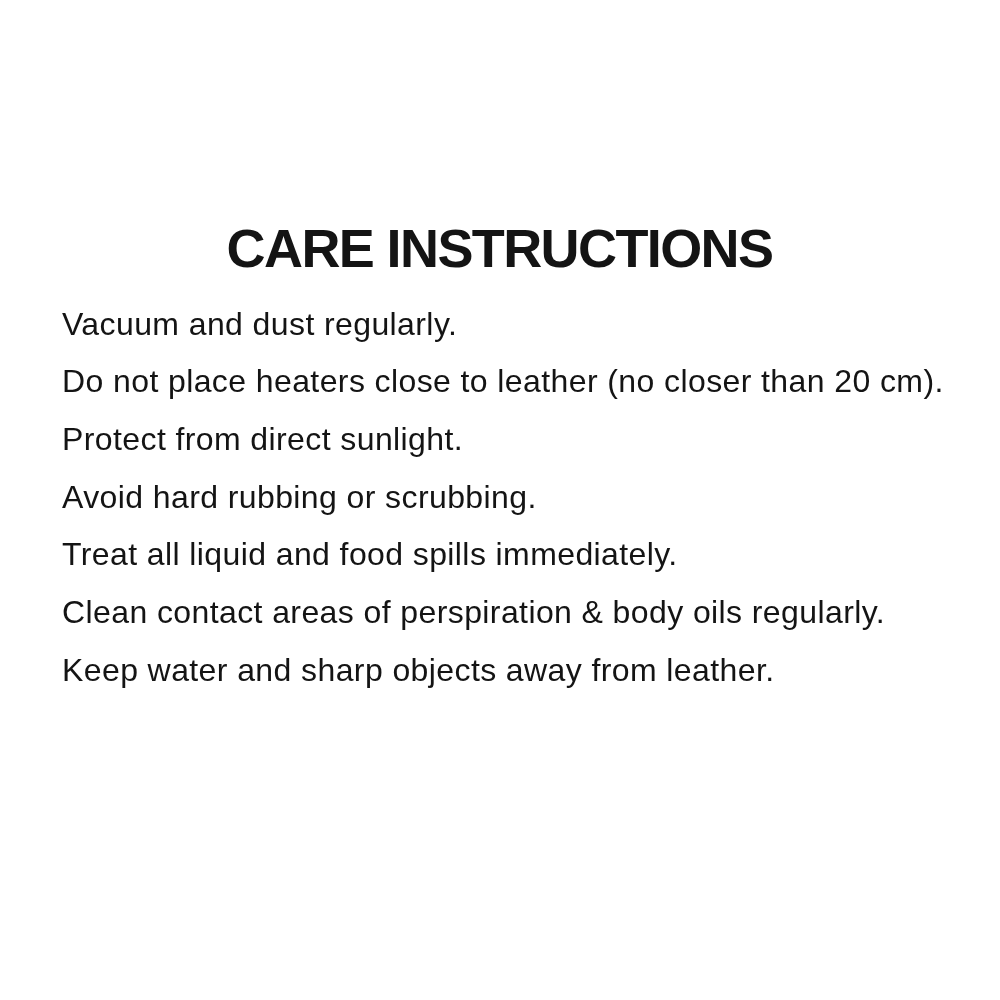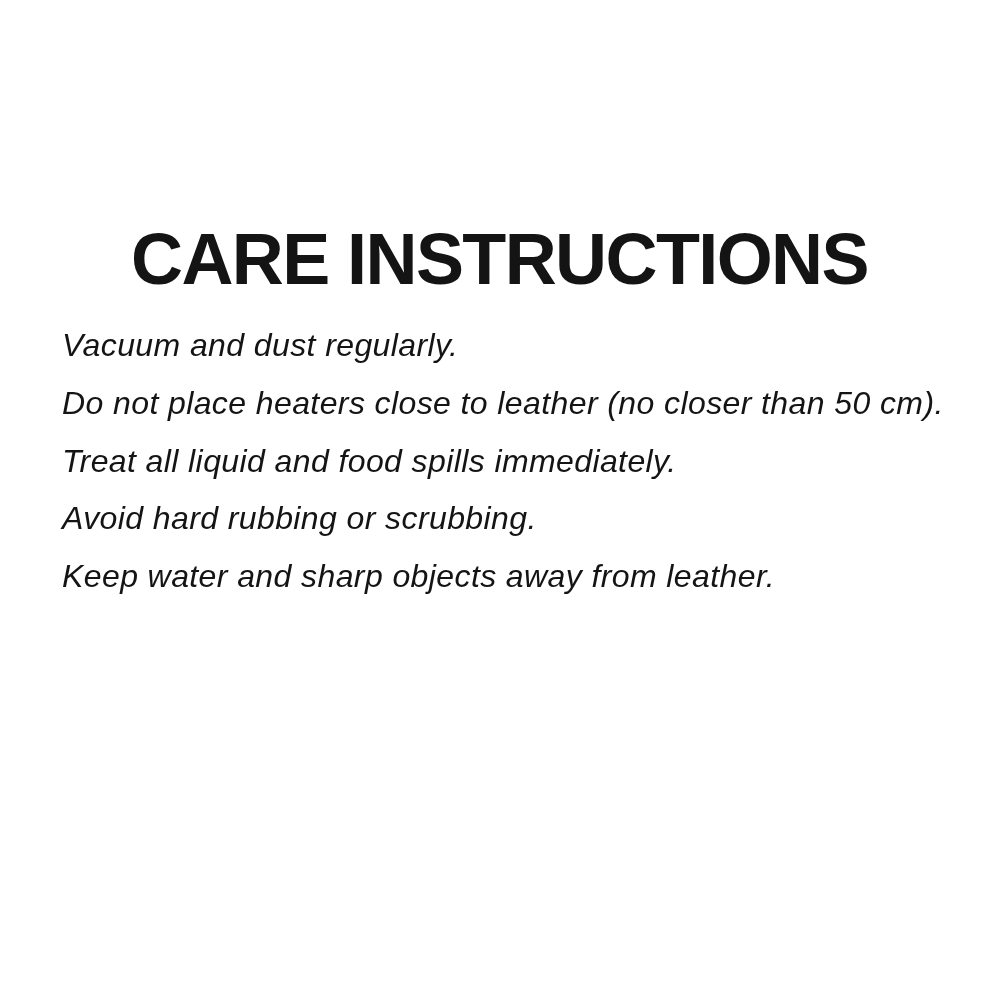--- a/index.html
+++ b/index.html
@@ -12,47 +12,48 @@
     width: 1000px;
     height: 1000px;
     background: #ffffff;
     overflow: hidden;
     font-family: "Liberation Sans", sans-serif;
     color: #141414;
   }
   .title {
     margin: 216px 1px 0 0;
     text-align: center;
-    font-size: 72px;
+    font-size: 54px;
     font-weight: 700;
     letter-spacing: -1.6px;
     line-height: 1.2;
     color: #141414;
     font-family: "Liberation Sans", sans-serif;
   }
   .content {
     margin: 27px 55px 16px 62px;
-    font-style: italic;
   }
   .content p {
     margin: 0 0 25px 0;
     font-size: 32px;
     font-weight: 400;
     letter-spacing: 0.4px;
     line-height: 1.02;
     white-space: pre-line;
     color: #141414;
   }
 </style>
 </head>
 <body>
 
 <div class="page">
   <h1 class="title">CARE INSTRUCTIONS</h1>
 
   <div class="content">
     <p>Vacuum and dust regularly.</p>
-    <p>Do not place heaters close to leather (no closer than 50 cm).</p>
+    <p>Do not place heaters close to leather (no closer than 20 cm).</p>
+    <p>Protect from direct sunlight.</p>
+    <p>Avoid hard rubbing or scrubbing.</p>
     <p>Treat all liquid and food spills immediately.</p>
-    <p>Avoid hard rubbing or scrubbing.</p>
+    <p>Clean contact areas of perspiration &amp; body oils regularly.</p>
     <p>Keep water and sharp objects away from leather.</p>
   </div>
 </div>
 
 </body></html>

